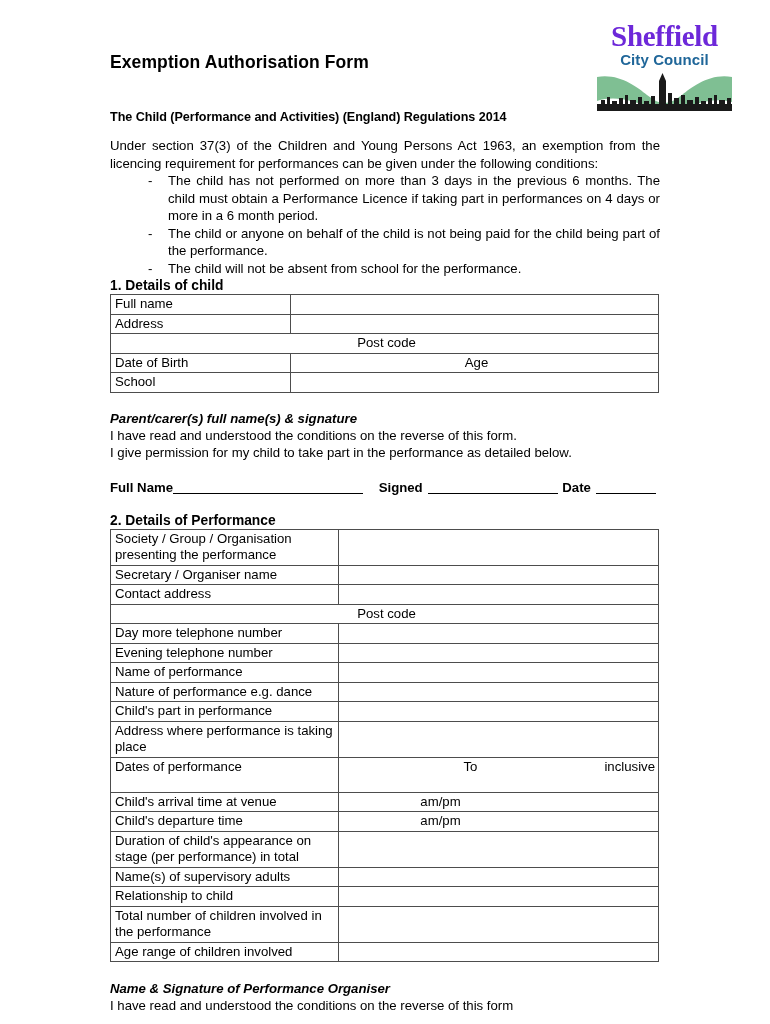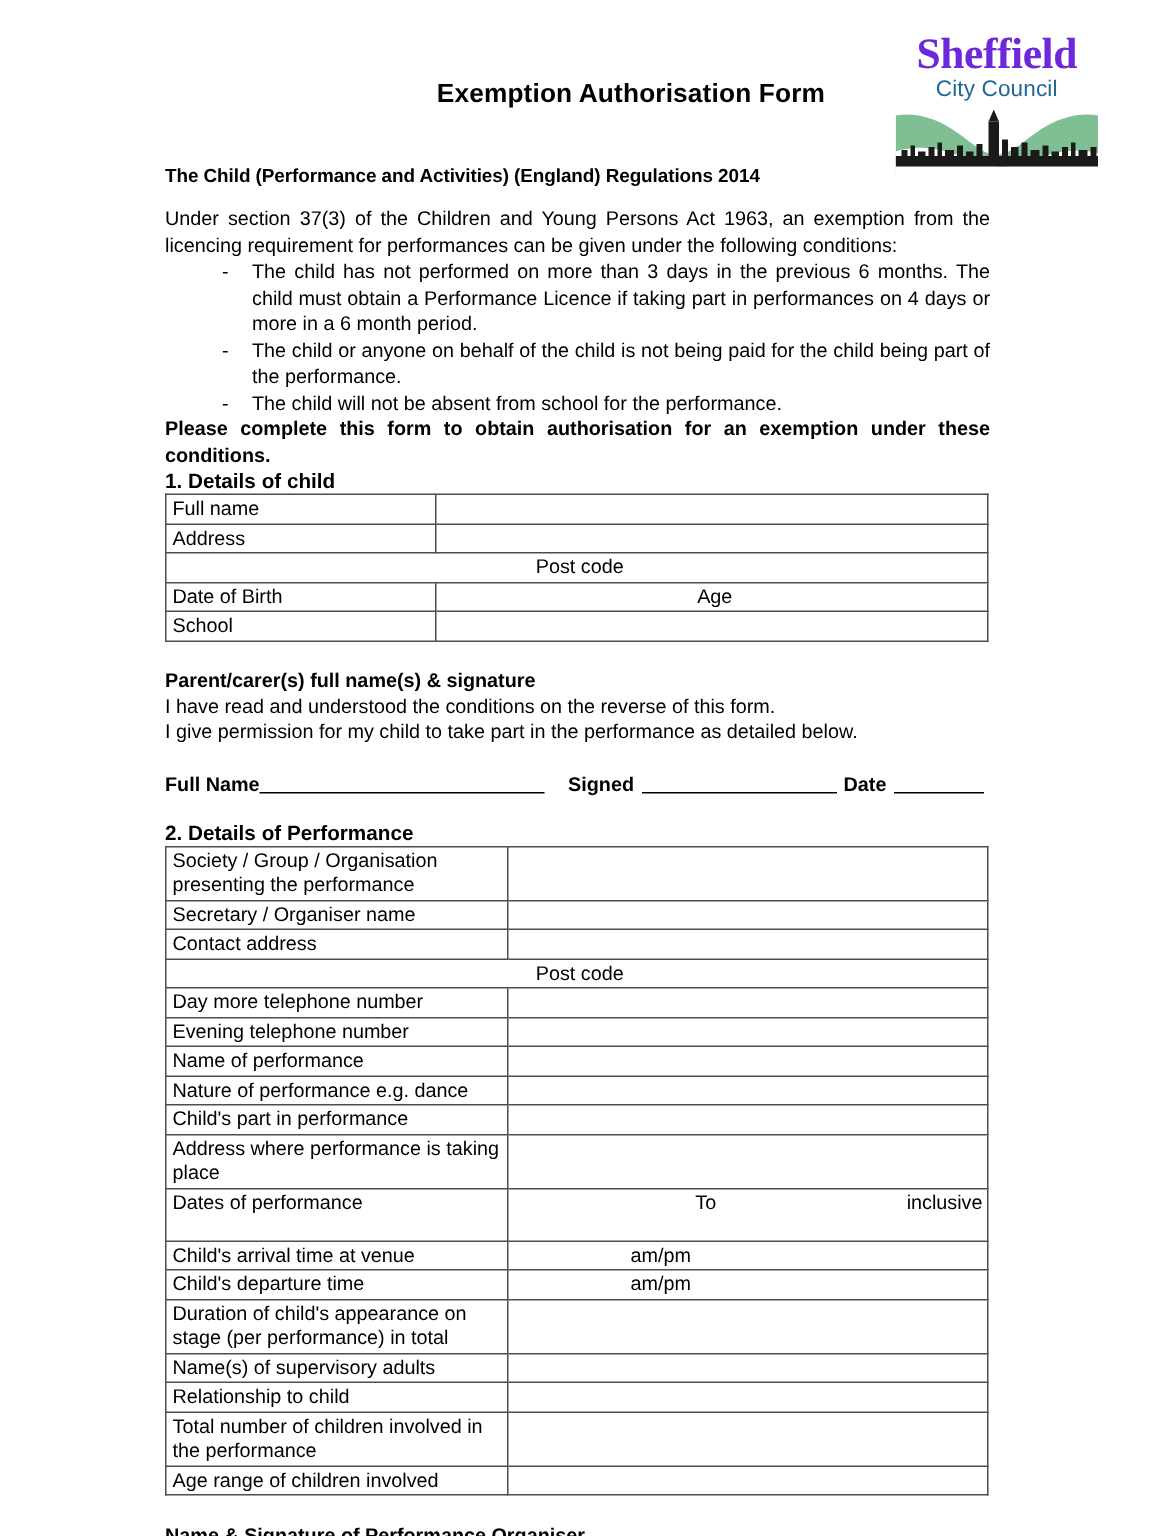--- a/index.html
+++ b/index.html
@@ -34,21 +34,21 @@
   
   .header-zone {
     position: relative;
     height: 110px;
   }
   .doc-title {
     position: absolute;
     left: 0;
     top: 52px;
     width: 440px;
-    text-align: right;
+    text-align: left;
     font-size: 17.5px;
     font-weight: bold;
     letter-spacing: .1px;
   }
   .logo {
     position: absolute;
     left: 487px;
     top: 22px;
     width: 135px;
     height: 98px;
@@ -58,21 +58,21 @@
     font-size: 29px;
     font-weight: bold;
     color: #6d28d9;
     line-height: 1;
     letter-spacing: -0.3px;
     text-align: center;
   }
   .logo-sub {
     font-family: "Liberation Sans", sans-serif;
     font-size: 15px;
-    font-weight: normal;
+    font-weight: bold;
     color: #1F6699;
     text-align: center;
     line-height: 1.15;
     letter-spacing: .1px;
   }
   .logo-art {
     position: relative;
     margin-top: 3px;
     width: 135px;
     height: 48px;
@@ -160,20 +160,21 @@
     right: 3px;
   }
 
   
   .sig-block { }
   .sig-head {
     font-size: 13.2px;
     font-weight: bold;
     margin: 0;
     line-height: 17px;
+    font-style: italic;
   }
   .sig-line-text {
     font-size: 13.2px;
     line-height: 17.5px;
     margin: 0;
   }
   .sig-fields {
     font-size: 13.2px;
     font-weight: bold;
     white-space: nowrap;
@@ -241,21 +242,20 @@
       <li>
         <span class="dash">-</span>
         <span>The child or anyone on behalf of the child is not being paid for the child being part of the performance.</span>
       </li>
       <li>
         <span class="dash">-</span>
         <span>The child will not be absent from school for the performance.</span>
       </li>
     </ul>
 
-    <p class="please">Please complete this form to obtain authorisation for an exemption under these conditions.</p>
 
     <div class="section-head">1. Details of child</div>
 
     <table class="form t1">
       <colgroup>
           <col style="width:180px">
           <col style="width:368px">
         </colgroup>
       <tbody>
         <tr>

